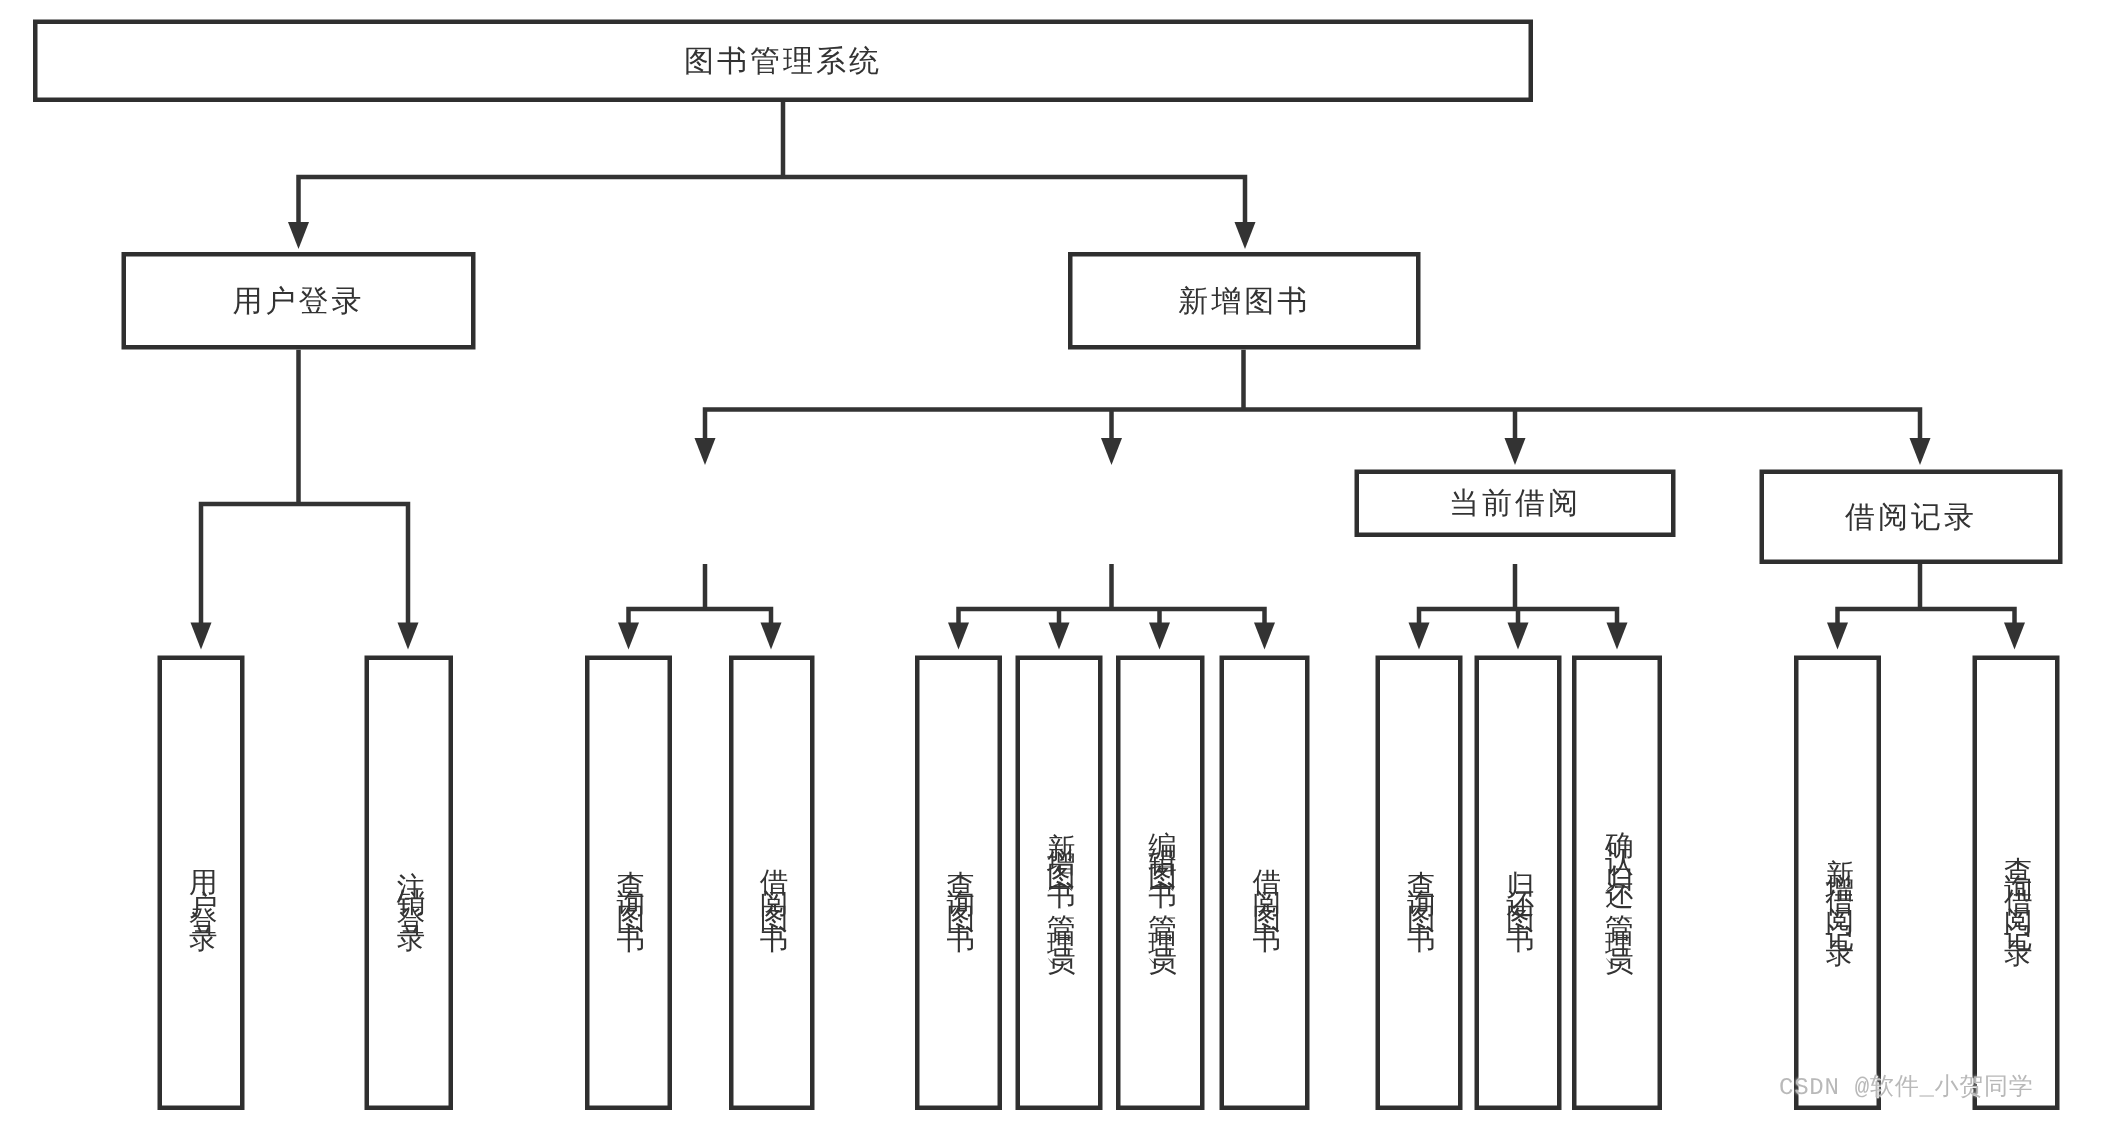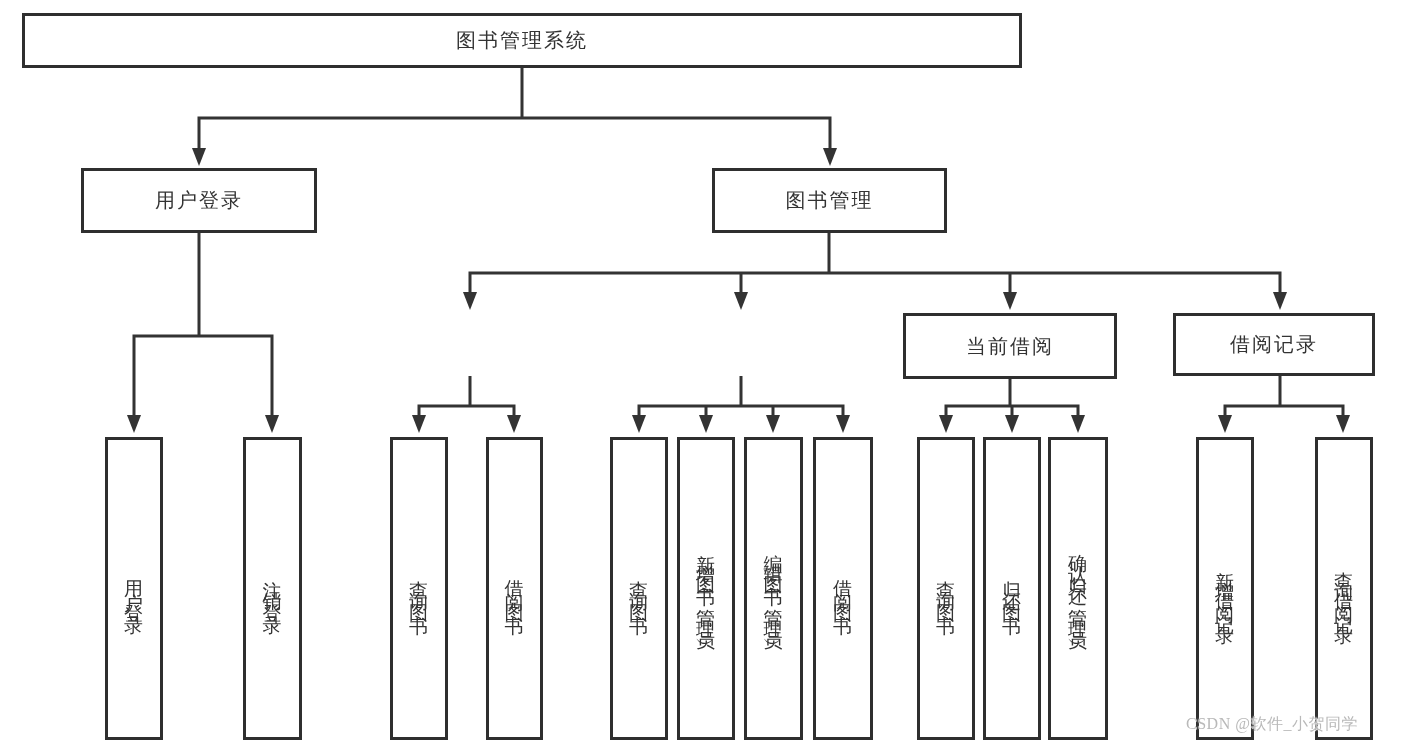--- a/index.html
+++ b/index.html
@@ -7,21 +7,21 @@
     --border:#2f2f2f;
     --text:#333333;
     --wm:#b9b9b9;
     --bg:#ffffff;
   }
   html,body{margin:0;padding:0;background:var(--bg);}
   #canvas{
     position:relative;
     width:1405px;height:747px;
     background:var(--bg);
-    font-family:Liberation Serif, serif;
+    font-family:Liberation Mono, monospace;
     overflow:hidden;
   }
   #wires{position:absolute;left:0;top:0;width:1405px;height:747px;}
   .hbox{
     position:absolute;
     box-sizing:border-box;
     background:var(--bg);
     border:3px solid var(--border);
     display:flex;align-items:center;justify-content:center;
     color:var(--text);
@@ -109,24 +109,24 @@
   </svg>
 
   <div class="hbox" style="left:22px;top:13px;width:1000px;height:55px;">
     <span>图书管理系统</span>
   </div>
 
   <div class="hbox" style="left:81px;top:168px;width:236px;height:65px;">
     <span>用户登录</span>
   </div>
   <div class="hbox" style="left:712px;top:168px;width:235px;height:65px;">
-    <span>图书管理</span>
+    <span>新增图书</span>
   </div>
 
-  <div class="hbox" style="left:903px;top:313px;width:214px;height:66px;">
+  <div class="hbox" style="left:903px;top:313px;width:214px;height:45px;">
     <span>当前借阅</span>
   </div>
   <div class="hbox" style="left:1173px;top:313px;width:202px;height:63px;">
     <span>借阅记录</span>
   </div>
 
   <div class="vbox" style="left:105px;width:58px;">
     <span class="vlabel">用户登录</span>
   </div>
   <div class="vbox" style="left:243px;width:59px;">

